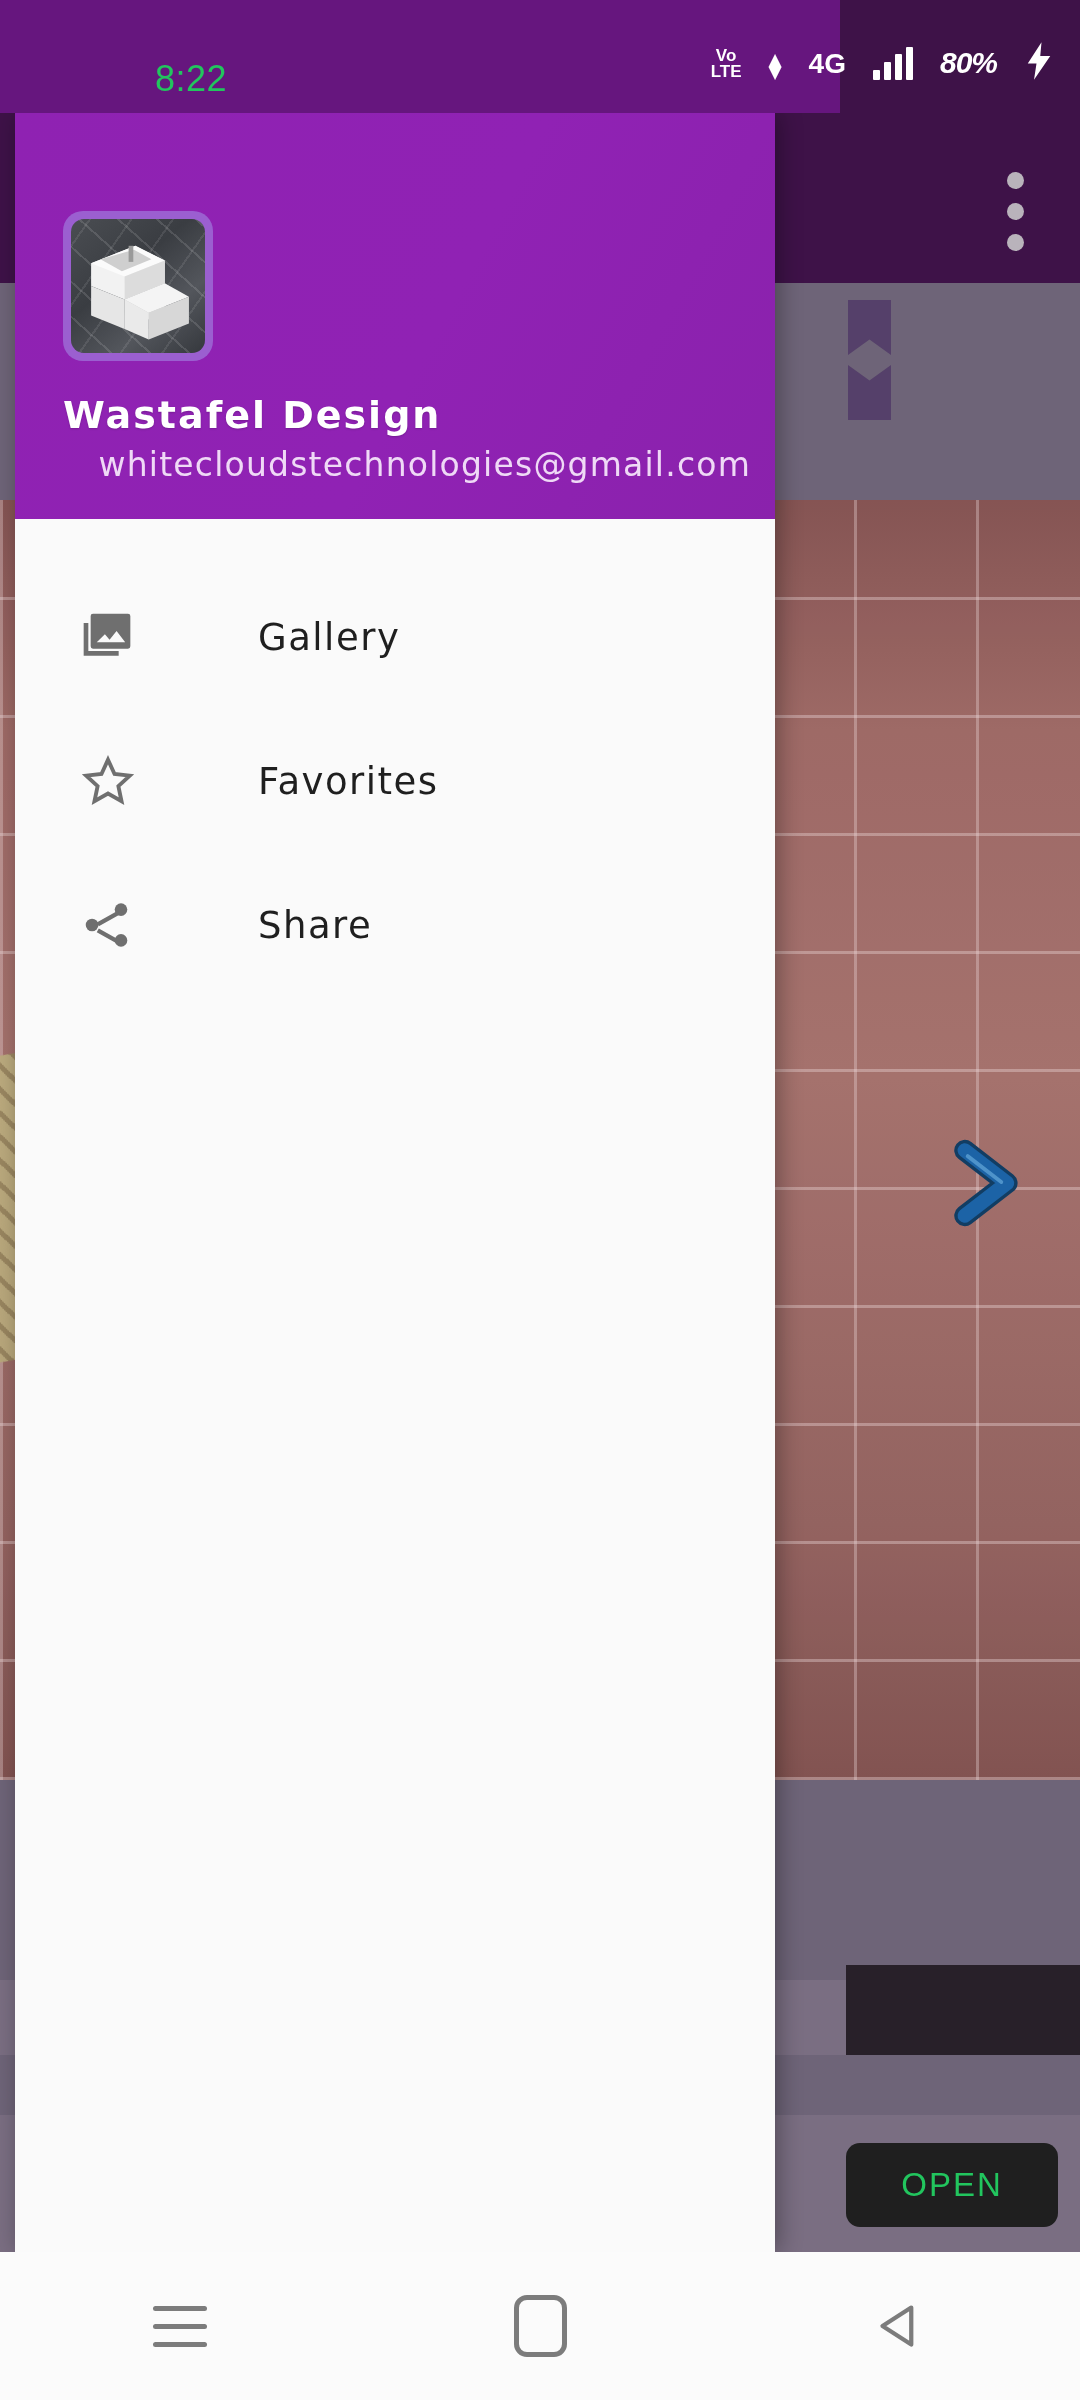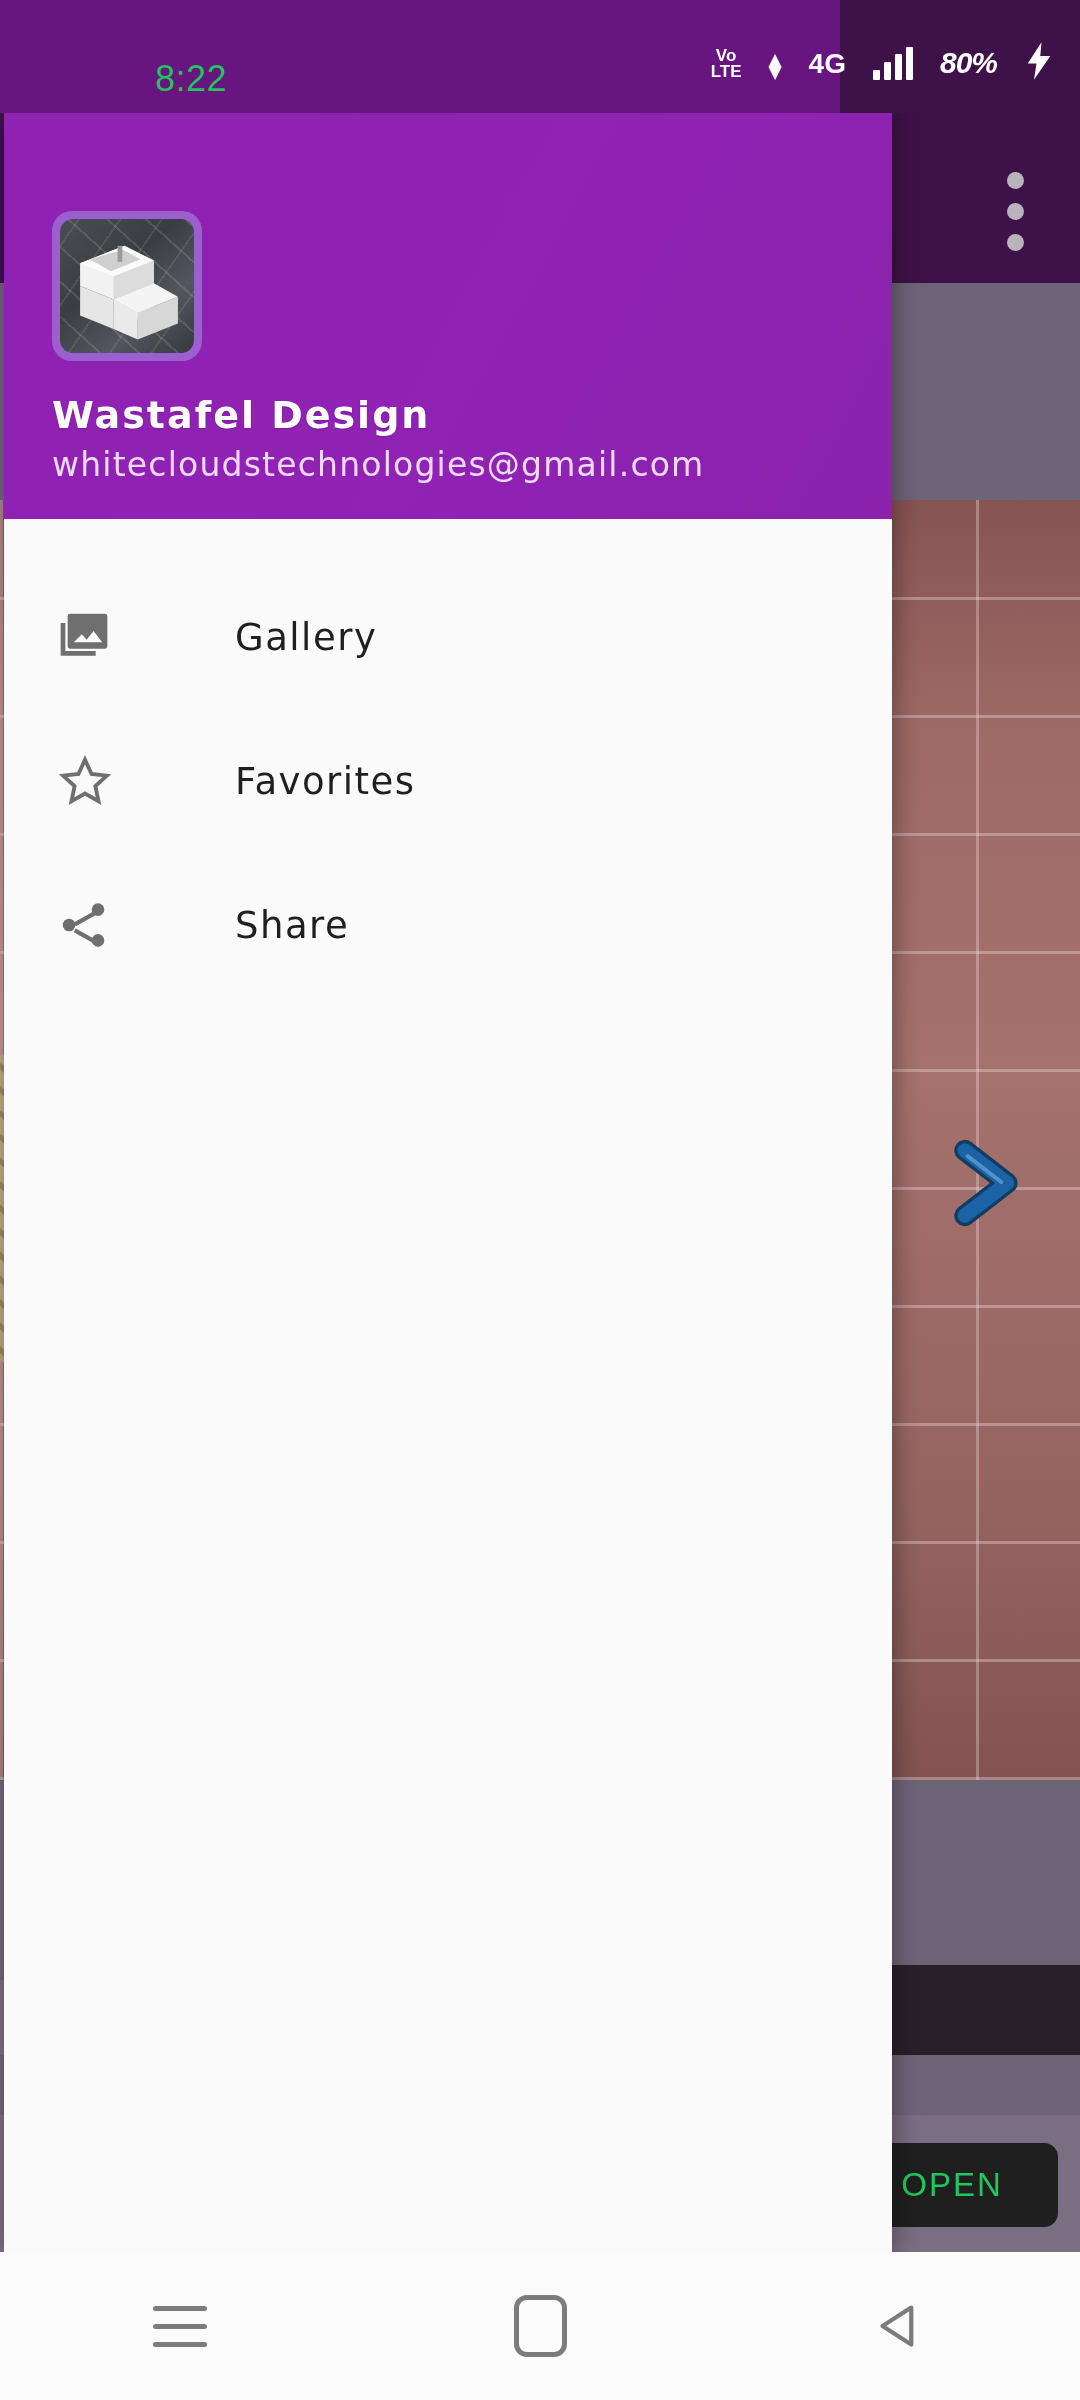--- a/index.html
+++ b/index.html
@@ -147,21 +147,21 @@
   .bars i:nth-child(2){height:18px;}
   .bars i:nth-child(3){height:26px;}
   .bars i:nth-child(4){height:33px;}
   .batt {
     font-size:30px; font-weight:bold; font-style:italic;
     font-family:"Liberation Sans", sans-serif; letter-spacing:-1px;
   }
 
   
   #drawer {
-    position:absolute; top:113px; left:4px; width:888px; bottom:148px;
+    position:absolute; top:113px; left:15px; width:760px; bottom:148px;
     background:#fafafa;
     z-index:5;
     box-shadow:4px 0 22px rgba(0,0,0,.33);
     display:flex; flex-direction:column;
   }
   .drawer-header {
     height:406px; flex:0 0 406px;
     background:linear-gradient(118deg,#8f22b2 0%,#9022b4 55%,#8a22ac 100%);
     position:relative;
   }
@@ -184,22 +184,23 @@
   .app-title {
     color:#ffffff; font-size:38px; font-weight:bold;
     font-family:"DejaVu Sans", sans-serif;
     letter-spacing:2px; text-shadow:0 1px 2px rgba(0,0,0,.18);
   }
   .app-email {
     margin-top:8px;
     color:#efd9f6; font-size:33px;
     font-family:"DejaVu Sans", sans-serif;
     letter-spacing:1.2px;
-  }
-  .menu-list { padding-top:46px; }
+    text-align:right;
+  }
+  .menu-list { padding-top:46px;margin-left:12px; }
   .menu-item {
     display:flex; align-items:center;
     height:144px; padding-left:52px;
   }
   .menu-icon {
     width:74px; display:flex; align-items:center; justify-content:flex-start;
     color:#707070;
   }
   .menu-label {
     margin-left:105px;

